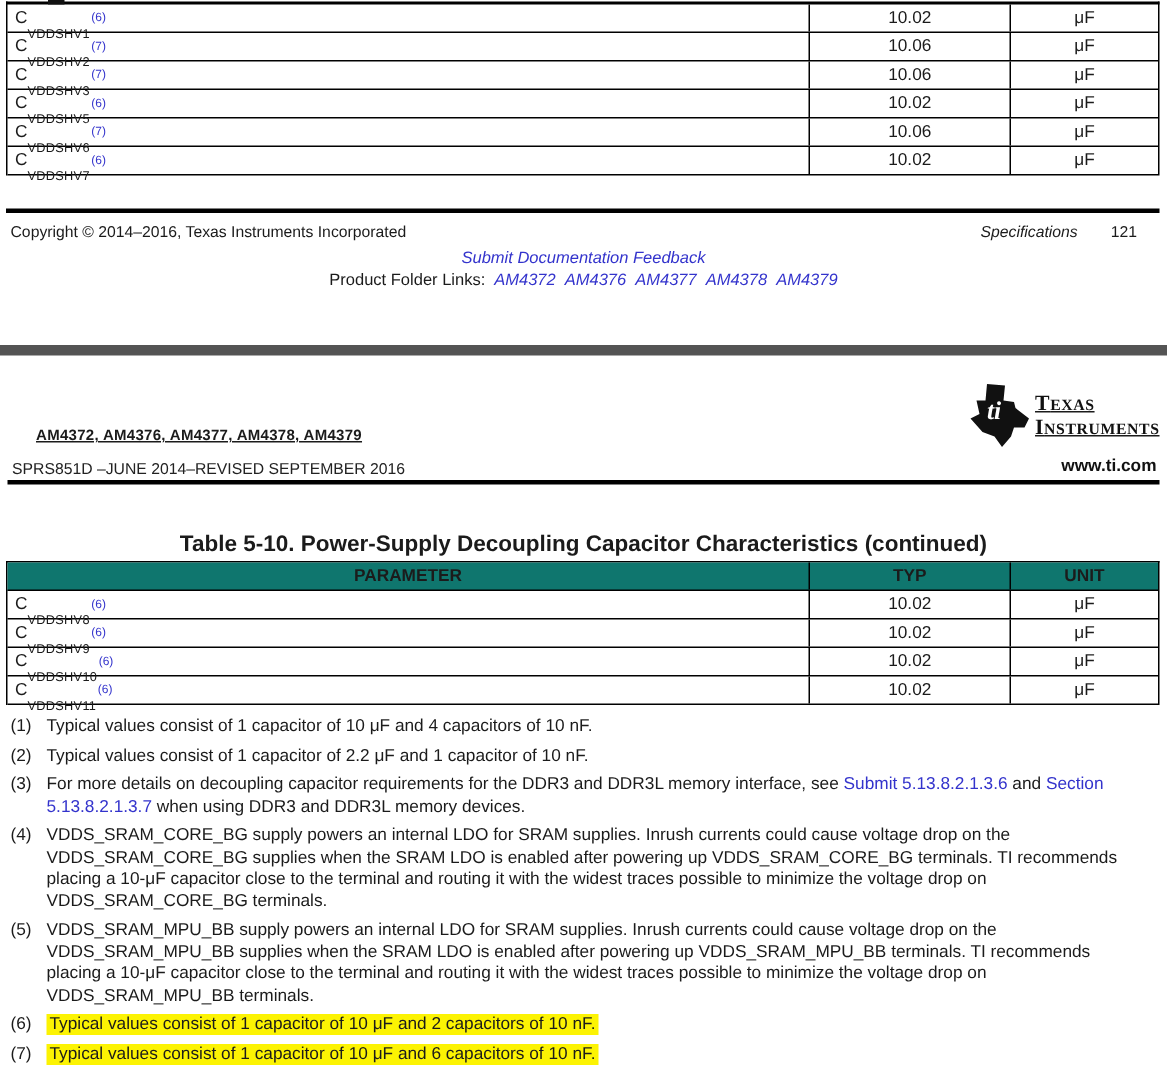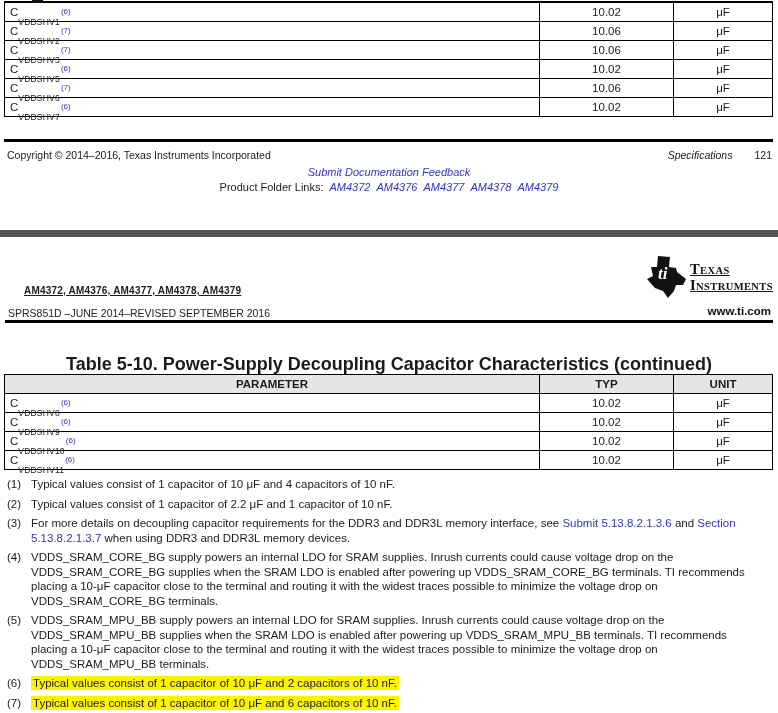--- a/index.html
+++ b/index.html
@@ -8,50 +8,50 @@
     font-family:"Liberation Sans", sans-serif;color:#1b1b1b;
   }
 
   
   .ds-table{
     position:absolute;left:4px;width:769px;box-sizing:border-box;
     border-left:1px solid #000;border-right:1px solid #000;border-top:1px solid #000;
     font-size:11.5px;
   }
   .t-row{display:flex;height:19px;border-bottom:1px solid #000;align-items:center;box-sizing:border-box;}
-  .t-row.hdr{background:#e5e5e5;font-weight:bold;}
+  .t-row.hdr{background:#0f766e;font-weight:bold;}
   .cell{height:100%;display:flex;align-items:center;box-sizing:border-box;}
   .c-param{width:535px;padding-left:5px;border-right:1px solid #000;}
   .c-typ{width:134px;border-right:1px solid #000;justify-content:center;text-align:right;}
   .c-unit{flex:1;justify-content:center;}
   .hdr .c-param{justify-content:center;padding-left:0;}
   .sub{font-size:8.5px;position:relative;top:10px;letter-spacing:.2px;}
   sup.note{font-size:8px;color:#3333cc;position:relative;top:-1px;margin-left:1px;cursor:pointer;}
 
   
   .thick-rule{position:absolute;left:4px;width:769px;height:3px;background:#000;}
-  .foot-row{position:absolute;left:7px;right:6px;font-size:10.5px;display:flex;justify-content:space-between;text-align:right;}
+  .foot-row{position:absolute;left:7px;right:20px;font-size:10.5px;display:flex;justify-content:space-between;text-align:right;}
   .spec-wrap i{font-style:italic;}
   .spec-wrap .pgnum{margin-left:22px;font-style:normal;}
   .center-line{position:absolute;left:0;width:778px;text-align:center;font-size:11px;}
   a.doclink{color:#3333cc;font-style:italic;text-decoration:none;cursor:pointer;}
   .plinks a.doclink{margin-left:6px;}
 
   
   .page-separator{position:absolute;left:0;width:778px;height:7px;background:#545454;}
 
   
   .ti-logo{position:absolute;top:255px;right:5px;display:flex;align-items:flex-start;text-decoration:underline;}
   .logo-text{margin-left:3px;padding-top:7px;font-family:"Liberation Serif",serif;font-weight:600;color:#111;line-height:14px;font-size:10.5px;letter-spacing:.4px;text-transform:uppercase;}
   .logo-text div::first-letter{font-size:14.5px;}
   .doc-title{position:absolute;top:285px;left:24px;font-size:10px;font-weight:bold;letter-spacing:.2px;text-decoration:underline;}
   .doc-code{position:absolute;top:307px;left:8px;font-size:10.5px;color:#222;}
   .ti-url{position:absolute;top:305px;right:7px;font-size:11.5px;font-weight:bold;color:#111;text-decoration:none;cursor:pointer;}
   .header-rule{position:absolute;top:320px;left:5px;width:768px;height:3px;background:#000;}
-  .table-title{position:absolute;top:354px;left:0;width:778px;text-align:center;font-size:18px;font-weight:bold;}
+  .table-title{position:absolute;top:354px;left:0;width:778px;text-align:center;font-size:15px;font-weight:bold;}
 
   
   .footnotes{position:absolute;top:477px;left:7px;width:760px;font-size:11.5px;line-height:14.5px;}
   .fn{display:flex;margin-bottom:5px;}
   .fn-num{width:24px;flex:none;}
   .fn-text{flex:1;padding-right:16px;}
   .fn-text a.seclink{color:#3333cc;text-decoration:none;cursor:pointer;font-style:normal;}
   .hl{background:#fcf303;padding:1px 2px;}
 
   .cut-fragment{position:absolute;left:32px;top:0;width:11px;height:3px;background:#111;}

